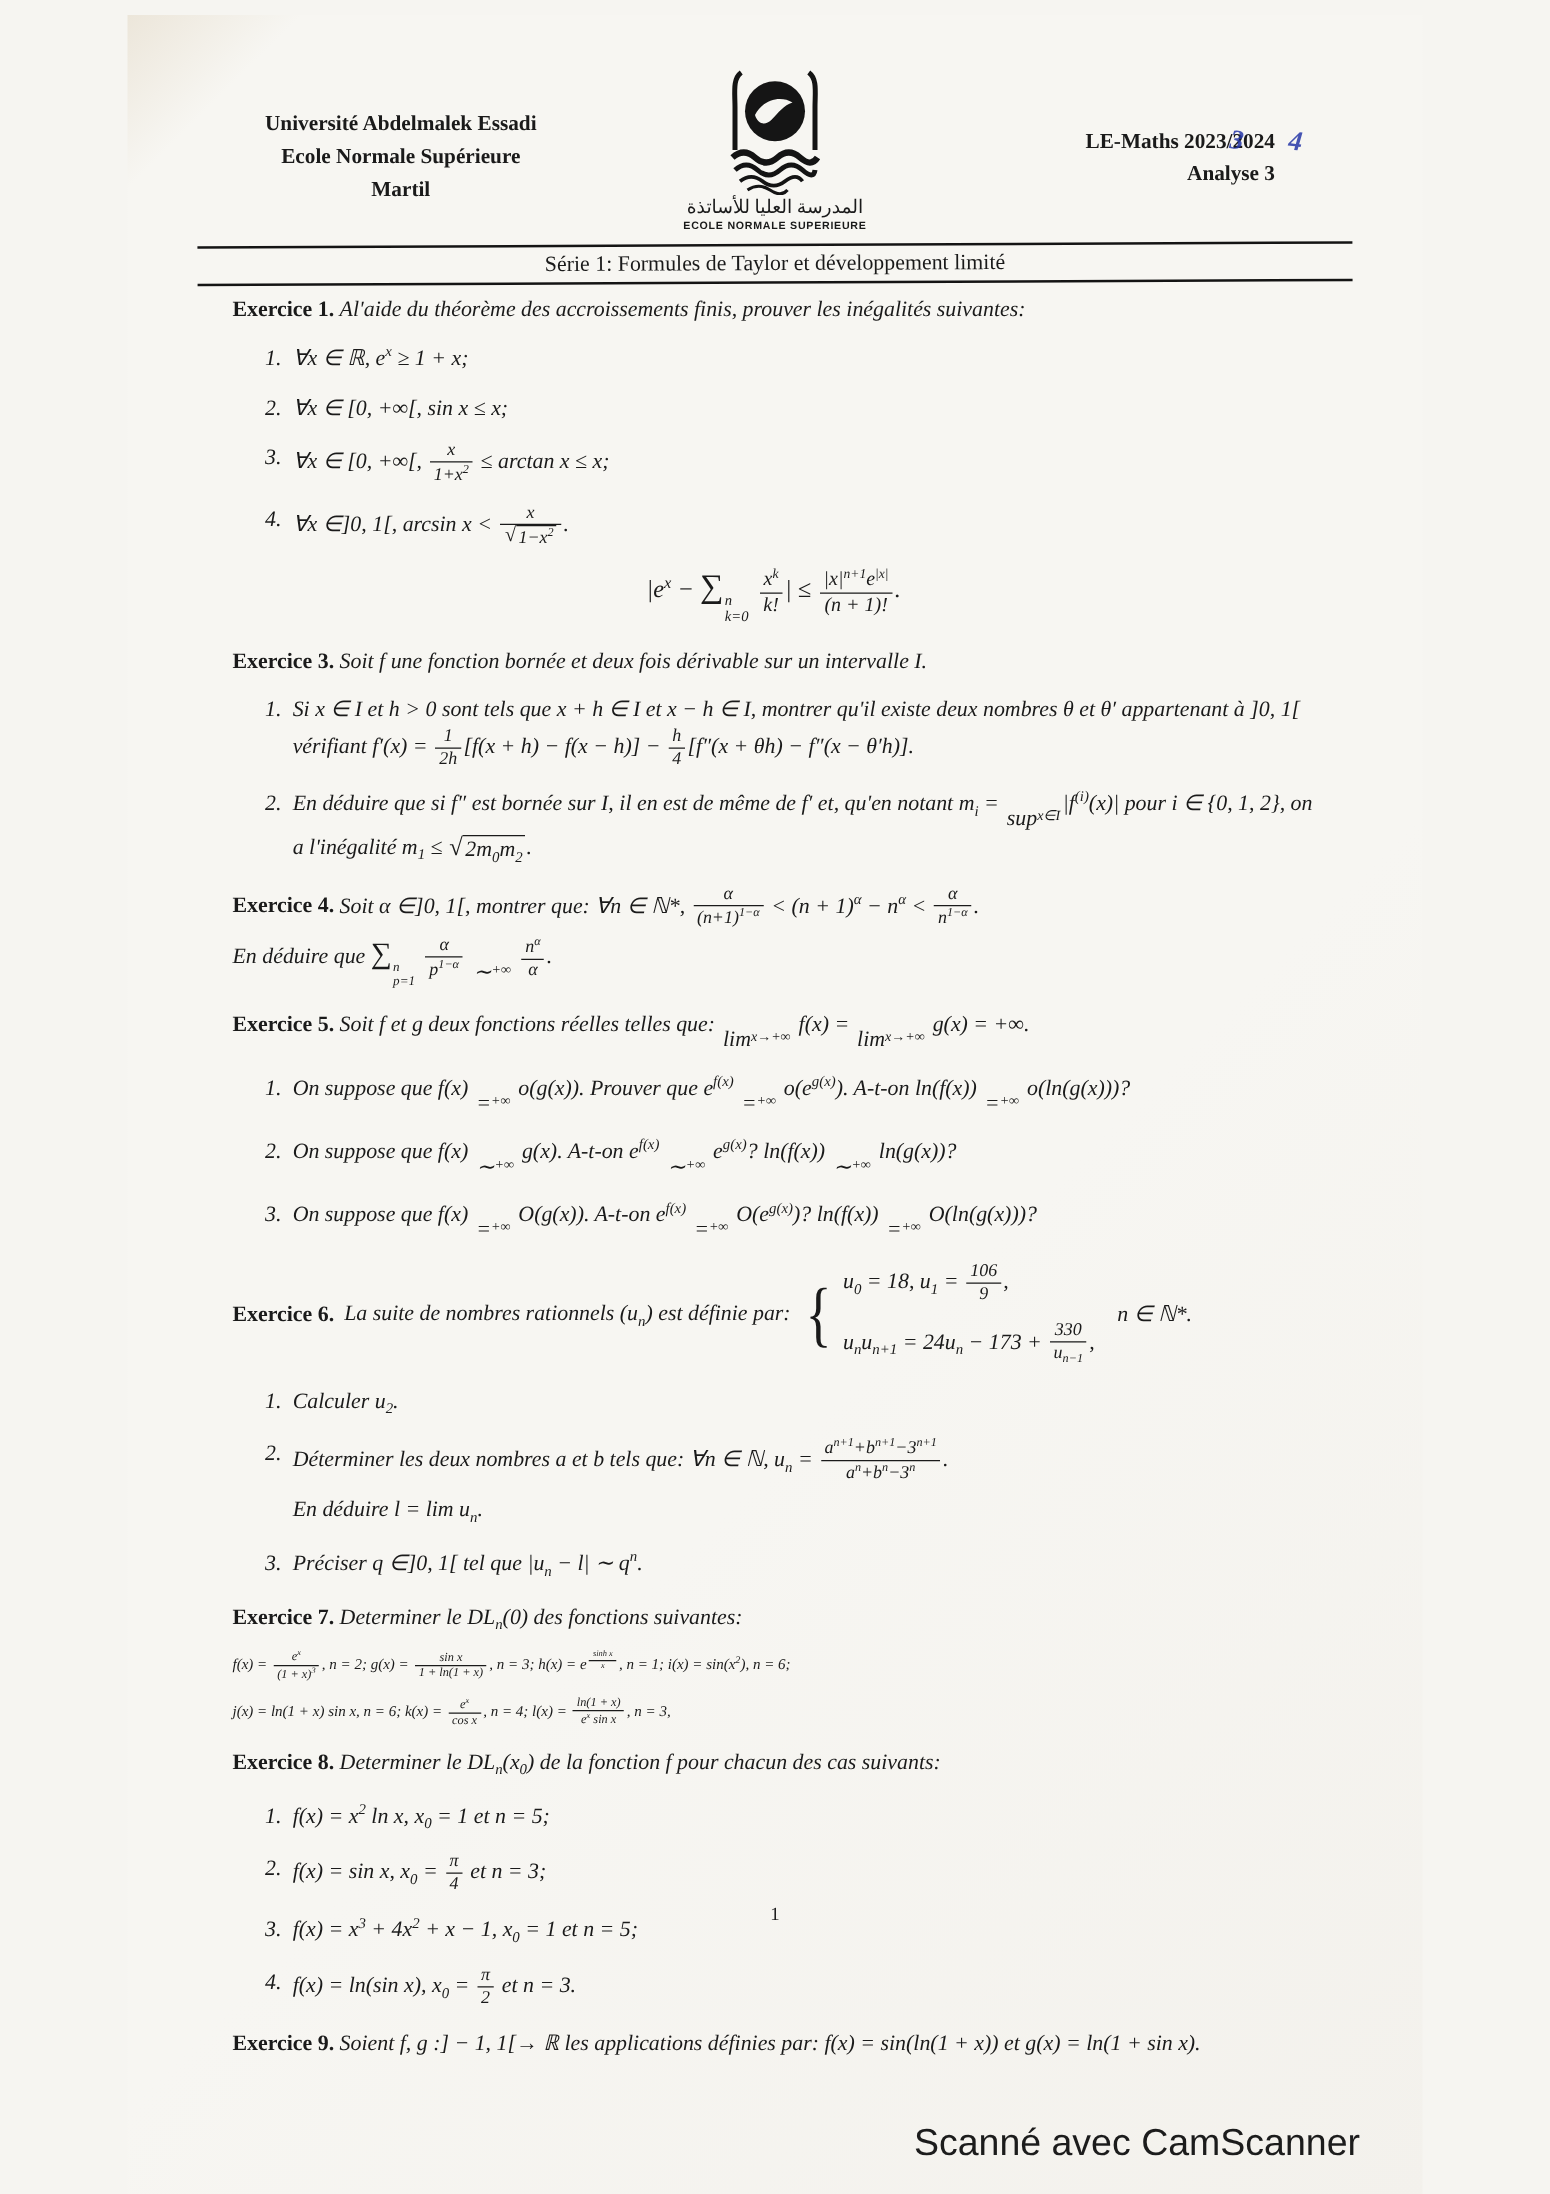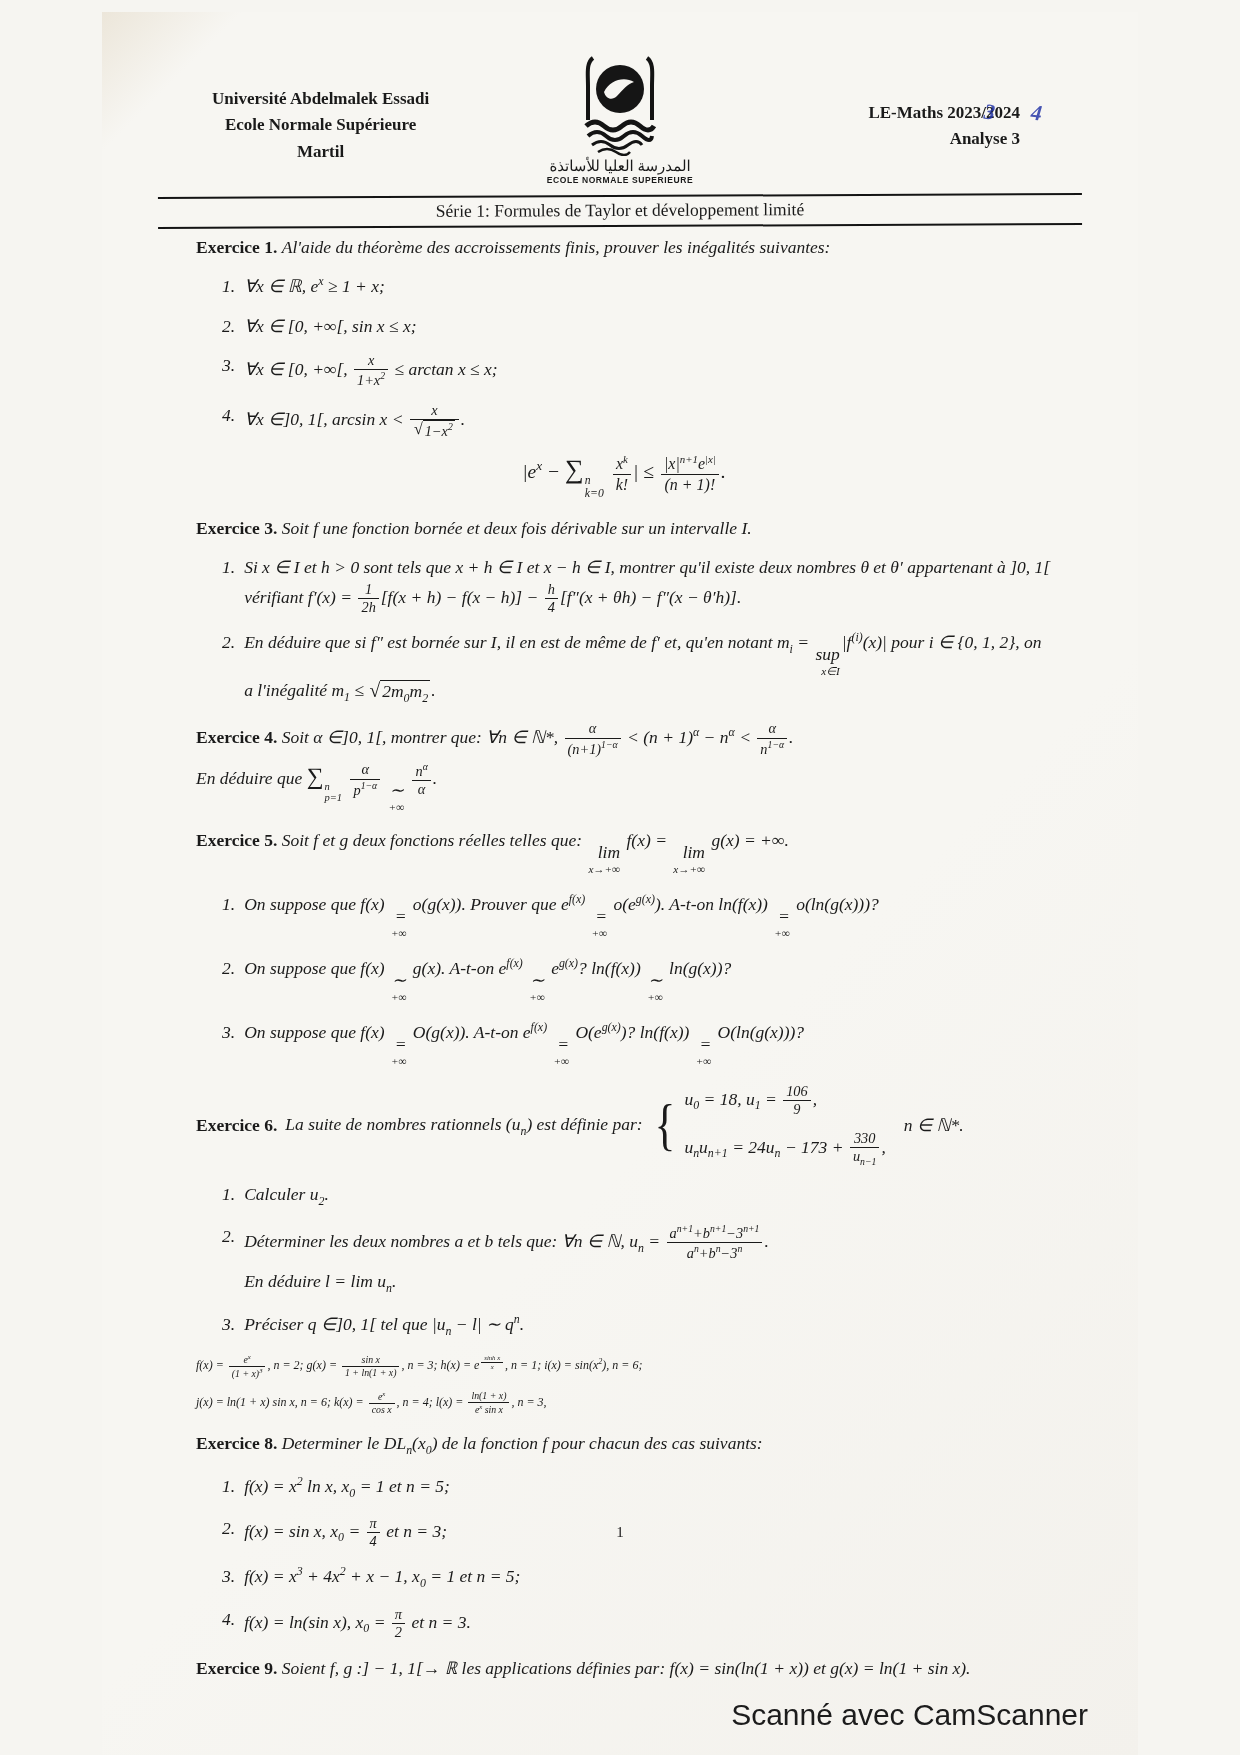--- a/index.html
+++ b/index.html
@@ -16,21 +16,21 @@
   .course{position:absolute;right:118px;top:46px;text-align:right;font-weight:bold;font-size:17px;line-height:1.5;}
   .course .l1{position:relative;display:inline-block;}
   .ink{position:absolute;color:#2637a8;font-style:italic;font-weight:bold;font-size:22px;opacity:.85;transform:rotate(6deg);}
   .ink3{left:116px;top:-5px;}
   .ink4{left:163px;top:-4px;}
   
   .titlebar{position:absolute;top:183px;left:56px;right:56px;transform:rotate(-0.25deg);}
   .rule{border:0;border-top:2.6px solid #141414;margin:0;}
   .series-title{text-align:center;font-size:17.5px;padding:3px 0 4px;}
   
-  .content{position:absolute;top:216px;left:94px;right:86px;font-size:17.5px;line-height:1.5;}
+  .content{position:absolute;top:216px;left:84px;right:86px;font-size:17.5px;line-height:1.5;}
   .it{font-style:italic;}
   .ex-label{font-weight:bold;font-style:normal;}
   .ex-head{margin:14px 0 6px;}
   .item{display:flex;gap:9px;padding-left:26px;margin:13px 0;}
   .inum{font-style:italic;flex:0 0 auto;}
   .itext{font-style:italic;}
   .itext .block2{display:block;margin-top:6px;}
   .display{text-align:center;font-style:italic;font-size:19.5px;margin:12px 0 4px;}
   .fline{font-style:italic;font-size:12px;margin:10px 0;}
   
@@ -40,21 +40,21 @@
   .systail{font-style:italic;margin-left:10px;}
   
   sup{font-size:.68em;}
   sub{font-size:.68em;}
   .frac{display:inline-block;vertical-align:middle;text-align:center;font-size:.82em;margin:0 2px;}
   .frac>.num{display:block;border-bottom:1.3px solid currentColor;padding:0 3px;line-height:1.2;}
   .frac>.den{display:block;padding:0 3px;line-height:1.2;}
   .sqrt{display:inline-flex;align-items:flex-start;margin:0 1px;}
   .sqrt>.rad{font-size:1.12em;line-height:1;transform:translateY(.04em);}
   .sqrt>.vinc{border-top:1.4px solid currentColor;padding:0 2px;line-height:1.2;}
-  .ud{display:inline-flex;flex-direction:column;align-items:flex-end;line-height:1;vertical-align:-.7em;margin:0 2px;}
+  .ud{display:inline-flex;flex-direction:row;align-items:flex-start;line-height:1;vertical-align:-.7em;margin:0 2px;}
   .ud>.ud-u{font-size:.64em;margin-top:2px;}
   .ss{display:inline-flex;flex-direction:column;align-items:flex-start;font-size:.6em;line-height:1.1;vertical-align:-.55em;margin:0 2px 0 1px;}
   .big{font-size:1.35em;line-height:1;}
   
   .pagenum{position:absolute;top:1512px;left:0;right:0;text-align:center;font-size:15px;}
   .credit{position:absolute;right:50px;top:1686px;font-family:"Liberation Sans",sans-serif;font-size:30px;color:#1c1c1c;}
 </style>
 </head>
 <body>
 
@@ -239,20 +239,24 @@
           <span class="inum">2.</span>
           <span class="itext"><span>Déterminer les deux nombres a et b tels que: ∀n ∈ ℕ, u<sub>n</sub> = <span class="frac"><span class="num">a<sup>n+1</sup>+b<sup>n+1</sup>−3<sup>n+1</sup></span><span class="den">a<sup>n</sup>+b<sup>n</sup>−3<sup>n</sup></span></span>.</span><span class="block2">En déduire l = lim u<sub>n</sub>.</span></span>
         </div>
       <div class="item">
           <span class="inum">3.</span>
           <span class="itext">Préciser q ∈]0, 1[ tel que |u<sub>n</sub> − l| ∼ q<sup>n</sup>.</span>
         </div>
     </div>
 
     <div>
+      <p class="ex-head" style="margin-bottom:2px;">
+        <span class="ex-label">Exercice 7.</span>
+        <span class="it">Determiner le DL<sub>n</sub>(0) des fonctions suivantes:</span>
+      </p>
       <div class="fline">f(x) = <span class="frac"><span class="num">e<sup>x</sup></span><span class="den">(1 + x)<sup>3</sup></span></span>, n = 2;  g(x) = <span class="frac"><span class="num">sin x</span><span class="den">1 + ln(1 + x)</span></span>, n = 3;  h(x) = e<sup><span class="frac"><span class="num">sinh x</span><span class="den">x</span></span></sup>, n = 1;  i(x) = sin(x<sup>2</sup>), n = 6;</div>
       <div class="fline">j(x) = ln(1 + x) sin x, n = 6;  k(x) = <span class="frac"><span class="num">e<sup>x</sup></span><span class="den">cos x</span></span>, n = 4;  l(x) = <span class="frac"><span class="num">ln(1 + x)</span><span class="den">e<sup>x</sup> sin x</span></span>, n = 3,</div>
     </div>
 
     <div>
       <p class="ex-head">
         <span class="ex-label">Exercice 8.</span>
         <span class="it">Determiner le DL<sub>n</sub>(x<sub>0</sub>) de la fonction f pour chacun des cas suivants:</span>
       </p>
       <div class="item">

